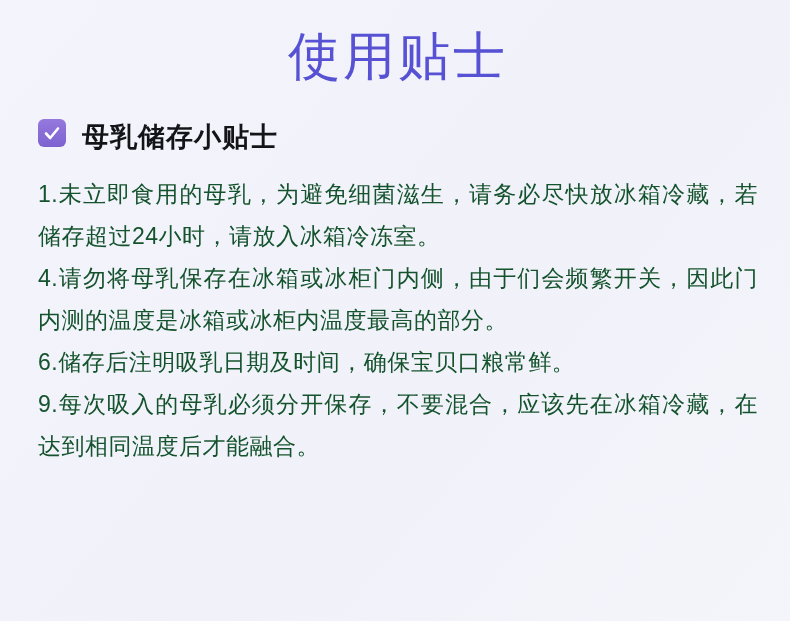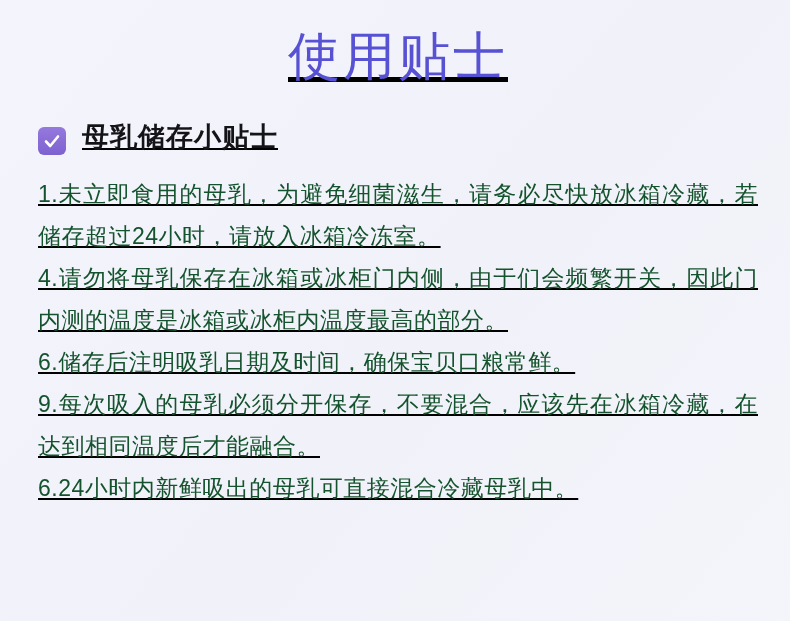--- a/index.html
+++ b/index.html
@@ -9,35 +9,34 @@
     overflow: hidden;
     font-family: "Liberation Sans", "DejaVu Sans", sans-serif;
   }
   body {
     background: linear-gradient(130deg, #f3f4fc 0%, #f1f2f9 55%, #f4f5fb 100%);
   }
   .page {
     width: 790px;
     height: 621px;
     padding: 28px 32px 0 38px;
-    text-decoration: underline;
   }
   .page-title {
     text-align: center;
     font-size: 52px;
     font-weight: 300;
     letter-spacing: 3px;
     color: #5752d3;
     line-height: 1.1;
     margin-bottom: 34px;
     font-family: "Liberation Sans", "DejaVu Sans", sans-serif;
   }
   .section-heading-row {
     display: flex;
-    align-items: flex-end;
+    align-items: flex-start;
     margin-bottom: 18px;
     margin-top: 12px;
   }
   .checkbox-icon {
     width: 28px;
     height: 28px;
     border-radius: 6px;
     background: linear-gradient(180deg, #9579dd 0%, #7d61d0 100%);
     display: inline-flex;
     align-items: center;
@@ -76,16 +75,15 @@
       </svg>
     </span>
     <h2 class="section-heading">母乳储存小贴士</h2>
   </div>
 
   <div class="tips-list">
     <p class="tip-item">1.未立即食用的母乳，为避免细菌滋生，请务必尽快放冰箱冷藏，若储存超过24小时，请放入冰箱冷冻室。</p>
     <p class="tip-item">4.请勿将母乳保存在冰箱或冰柜门内侧，由于们会频繁开关，因此门内测的温度是冰箱或冰柜内温度最高的部分。</p>
     <p class="tip-item">6.储存后注明吸乳日期及时间，确保宝贝口粮常鲜。</p>
     <p class="tip-item">9.每次吸入的母乳必须分开保存，不要混合，应该先在冰箱冷藏，在达到相同温度后才能融合。</p>
-    <p class="tip-item">6.24小时内新鲜吸出的母乳可直接混合冷藏母乳中。</p>
   </div>
 
 </div>
 
 </body></html>

